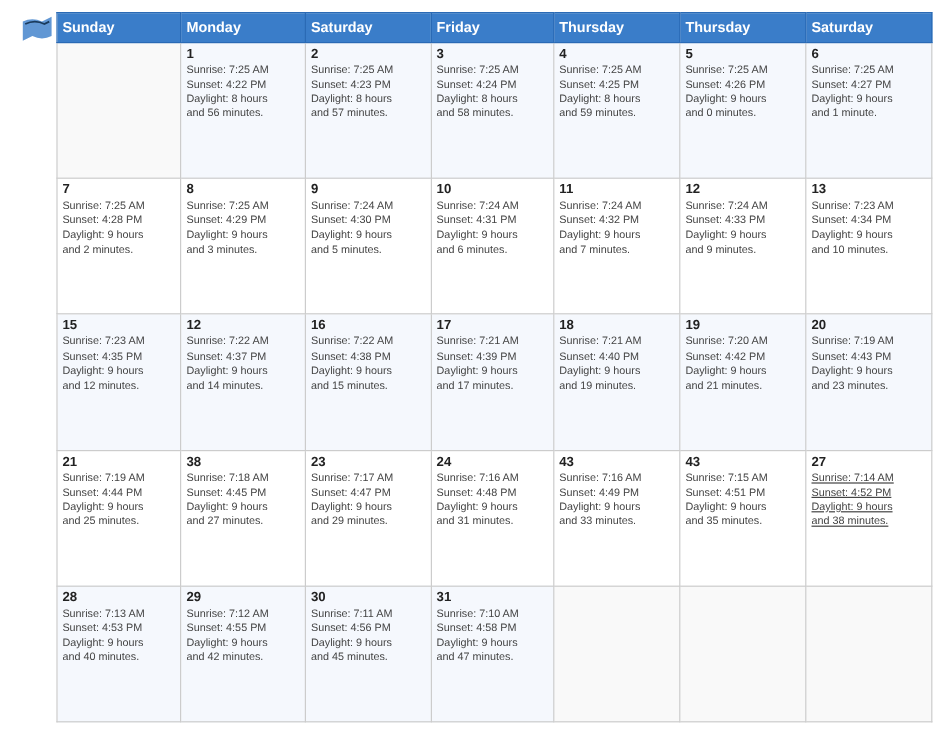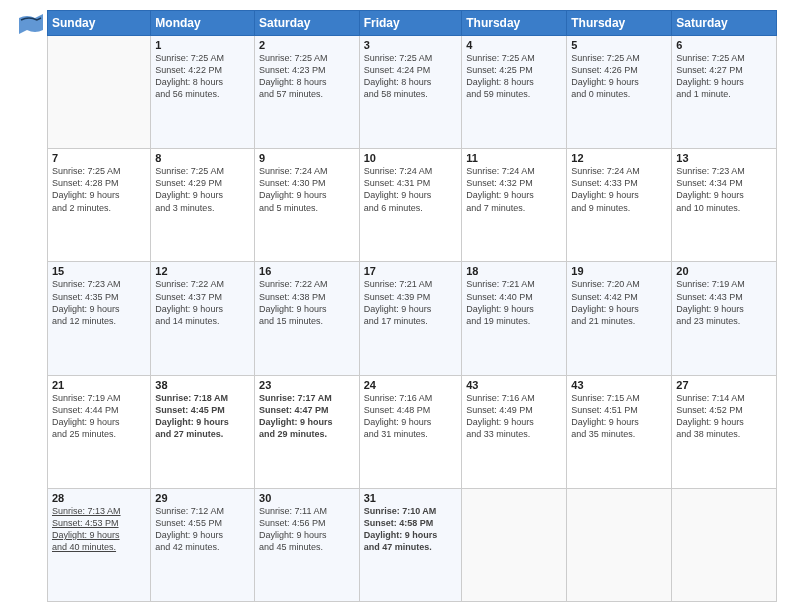--- a/index.html
+++ b/index.html
@@ -275,28 +275,28 @@
         <tr>
           <td>
             <span class="day-number">21</span>
             <div class="day-info" style="white-space: pre-line;">Sunrise: 7:19 AM
 Sunset: 4:44 PM
 Daylight: 9 hours
 and 25 minutes.</div>
           </td>
           <td>
             <span class="day-number">38</span>
-            <div class="day-info" style="white-space: pre-line; font-weight: bold;">Sunrise: 7:18 AM
+            <div class="day-info" style="white-space: pre-line;">Sunrise: 7:18 AM
 Sunset: 4:45 PM
 Daylight: 9 hours
 and 27 minutes.</div>
           </td>
           <td>
             <span class="day-number">23</span>
-            <div class="day-info" style="white-space: pre-line; font-weight: bold;">Sunrise: 7:17 AM
+            <div class="day-info" style="white-space: pre-line;">Sunrise: 7:17 AM
 Sunset: 4:47 PM
 Daylight: 9 hours
 and 29 minutes.</div>
           </td>
           <td>
             <span class="day-number">24</span>
             <div class="day-info" style="white-space: pre-line;">Sunrise: 7:16 AM
 Sunset: 4:48 PM
 Daylight: 9 hours
 and 31 minutes.</div>
@@ -310,51 +310,51 @@
           </td>
           <td>
             <span class="day-number">43</span>
             <div class="day-info" style="white-space: pre-line;">Sunrise: 7:15 AM
 Sunset: 4:51 PM
 Daylight: 9 hours
 and 35 minutes.</div>
           </td>
           <td>
             <span class="day-number">27</span>
-            <div class="day-info" style="white-space: pre-line;">Sunrise: 7:14 AM
+            <div class="day-info" style="white-space: pre-line; text-decoration: underline;">Sunrise: 7:14 AM
 Sunset: 4:52 PM
 Daylight: 9 hours
 and 38 minutes.</div>
           </td>
         </tr>
         <tr>
           <td>
             <span class="day-number">28</span>
-            <div class="day-info" style="white-space: pre-line; text-decoration: underline;">Sunrise: 7:13 AM
+            <div class="day-info" style="white-space: pre-line;">Sunrise: 7:13 AM
 Sunset: 4:53 PM
 Daylight: 9 hours
 and 40 minutes.</div>
           </td>
           <td>
             <span class="day-number">29</span>
             <div class="day-info" style="white-space: pre-line;">Sunrise: 7:12 AM
 Sunset: 4:55 PM
 Daylight: 9 hours
 and 42 minutes.</div>
           </td>
           <td>
             <span class="day-number">30</span>
             <div class="day-info" style="white-space: pre-line;">Sunrise: 7:11 AM
 Sunset: 4:56 PM
 Daylight: 9 hours
 and 45 minutes.</div>
           </td>
           <td>
             <span class="day-number">31</span>
-            <div class="day-info" style="white-space: pre-line; font-weight: bold;">Sunrise: 7:10 AM
+            <div class="day-info" style="white-space: pre-line;">Sunrise: 7:10 AM
 Sunset: 4:58 PM
 Daylight: 9 hours
 and 47 minutes.</div>
           </td>
           <td class="empty-cell"></td>
           <td class="empty-cell"></td>
           <td class="empty-cell"></td>
         </tr>
       </tbody>
   </table>

